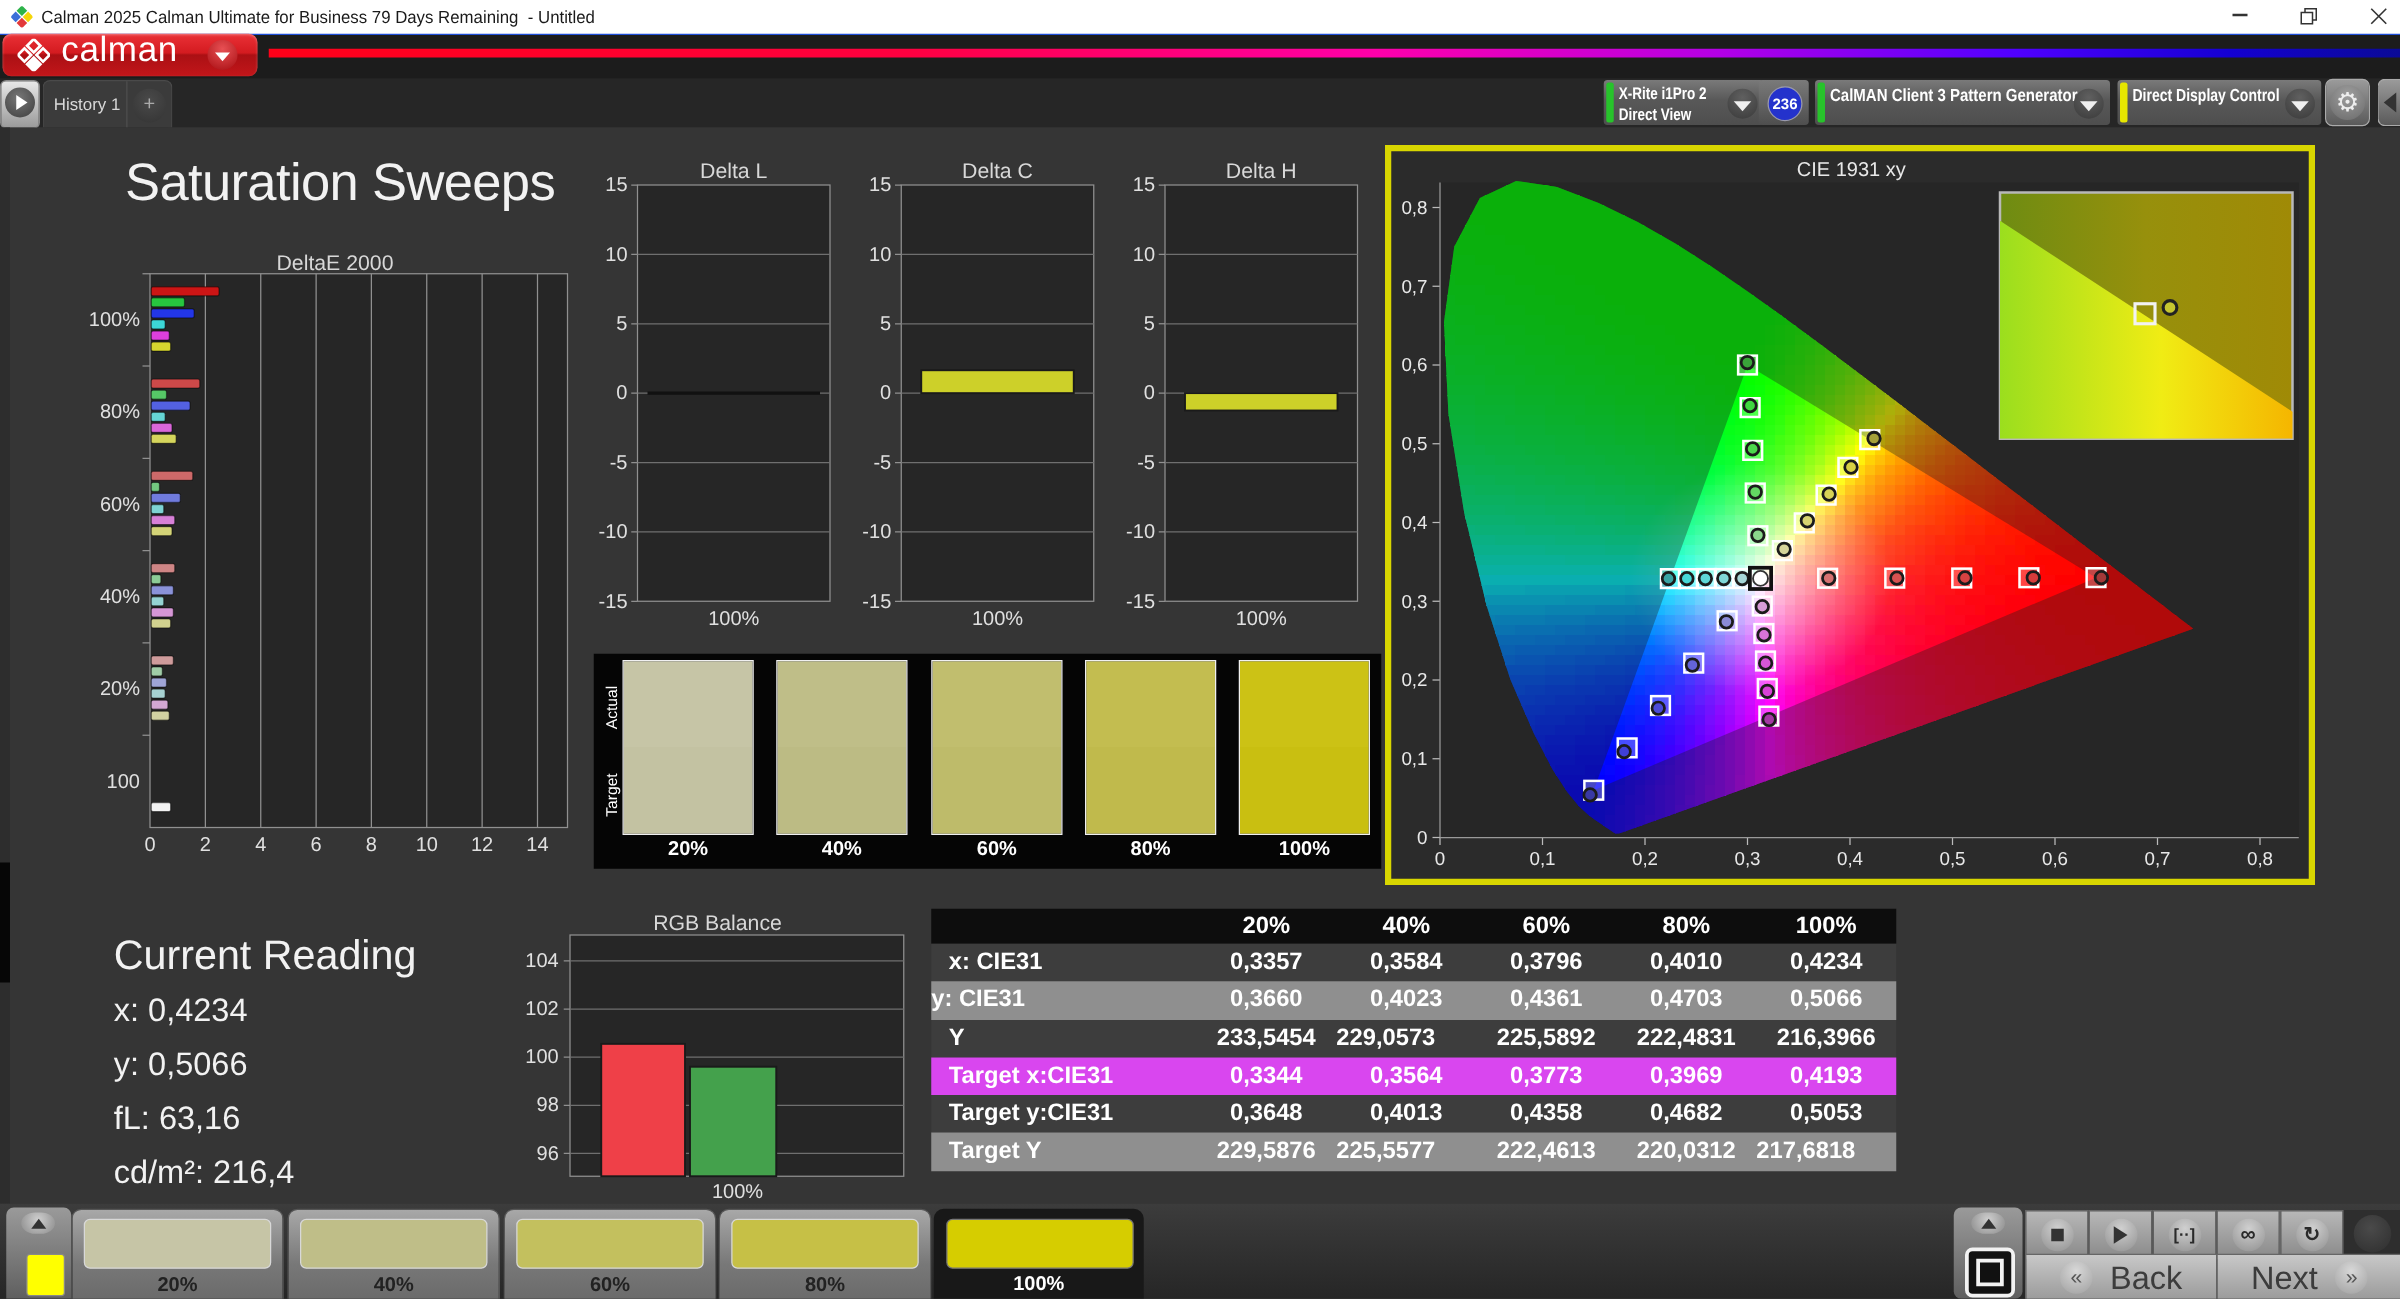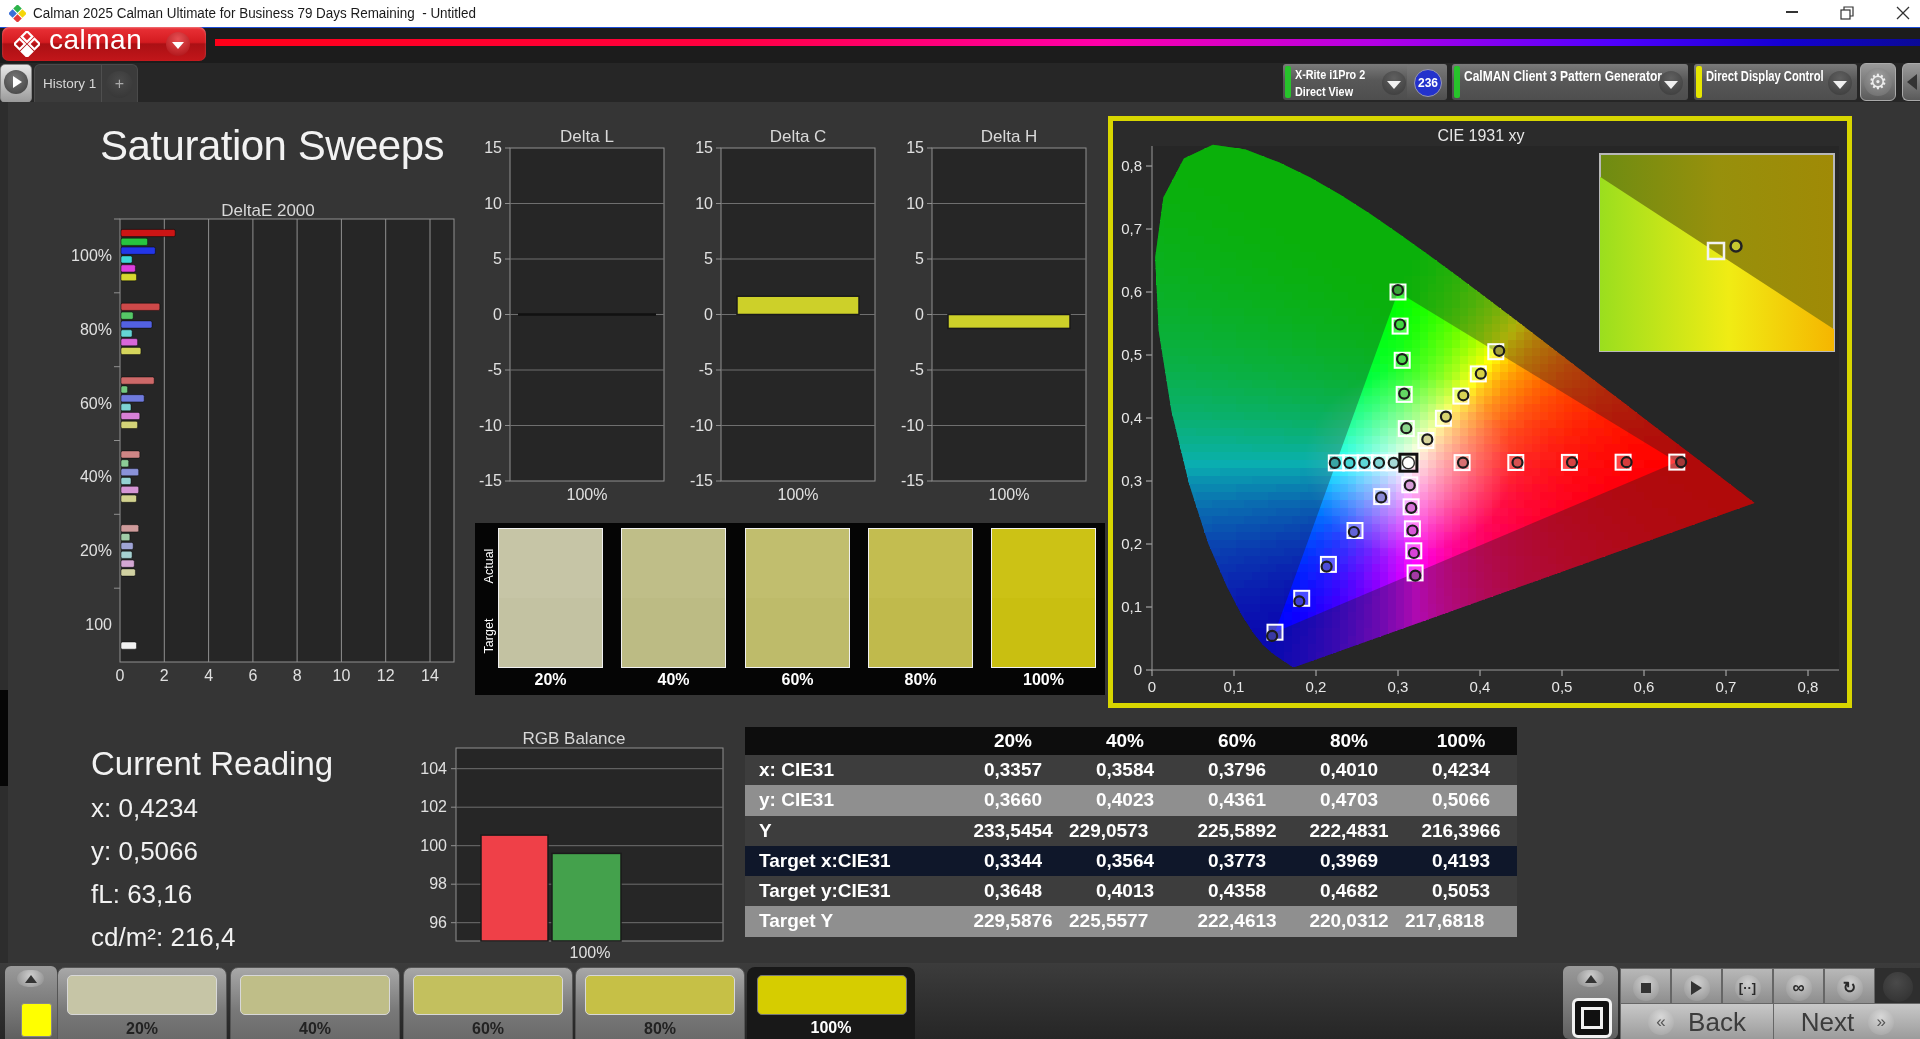--- a/index.html
+++ b/index.html
@@ -2050,36 +2050,36 @@
     </div>
 <div style="display:flex;background:#3d3d3d;height:30.3px;line-height:30px">
       <div style="width:212px;padding-left:14px;box-sizing:border-box;font-weight:bold">x: CIE31</div>
       <div style="width:112px;text-align:center">0,3357</div>
       <div style="width:112px;text-align:center">0,3584</div>
       <div style="width:112px;text-align:center">0,3796</div>
       <div style="width:112px;text-align:center">0,4010</div>
       <div style="width:112px;text-align:center">0,4234</div>
     </div>
 <div style="display:flex;background:#8f8f8f;height:30.3px;line-height:30px">
-      <div style="width:212px;padding-left:14px;box-sizing:border-box;font-weight:bold">y: CIE31</div>
+      <div style="width:212px;box-sizing:border-box;font-weight:bold">y: CIE31</div>
       <div style="width:112px;text-align:center">0,3660</div>
       <div style="width:112px;text-align:center">0,4023</div>
       <div style="width:112px;text-align:center">0,4361</div>
       <div style="width:112px;text-align:center">0,4703</div>
       <div style="width:112px;text-align:center">0,5066</div>
     </div>
 <div style="display:flex;background:#3d3d3d;height:30.3px;line-height:30px">
       <div style="width:212px;padding-left:14px;box-sizing:border-box;font-weight:bold">Y</div>
       <div style="width:112px;text-align:center">233,5454</div>
       <div style="width:112px;text-align:left">229,0573</div>
       <div style="width:112px;text-align:center">225,5892</div>
       <div style="width:112px;text-align:center">222,4831</div>
       <div style="width:112px;text-align:center">216,3966</div>
     </div>
-<div style="display:flex;background:#0f172a;height:30.3px;line-height:30px">
+<div style="display:flex;background:#d946ef;height:30.3px;line-height:30px">
       <div style="width:212px;padding-left:14px;box-sizing:border-box;font-weight:bold">Target x:CIE31</div>
       <div style="width:112px;text-align:center">0,3344</div>
       <div style="width:112px;text-align:center">0,3564</div>
       <div style="width:112px;text-align:center">0,3773</div>
       <div style="width:112px;text-align:center">0,3969</div>
       <div style="width:112px;text-align:center">0,4193</div>
     </div>
 <div style="display:flex;background:#3d3d3d;height:30.3px;line-height:30px">
       <div style="width:212px;padding-left:14px;box-sizing:border-box;font-weight:bold">Target y:CIE31</div>
       <div style="width:112px;text-align:center">0,3648</div>

